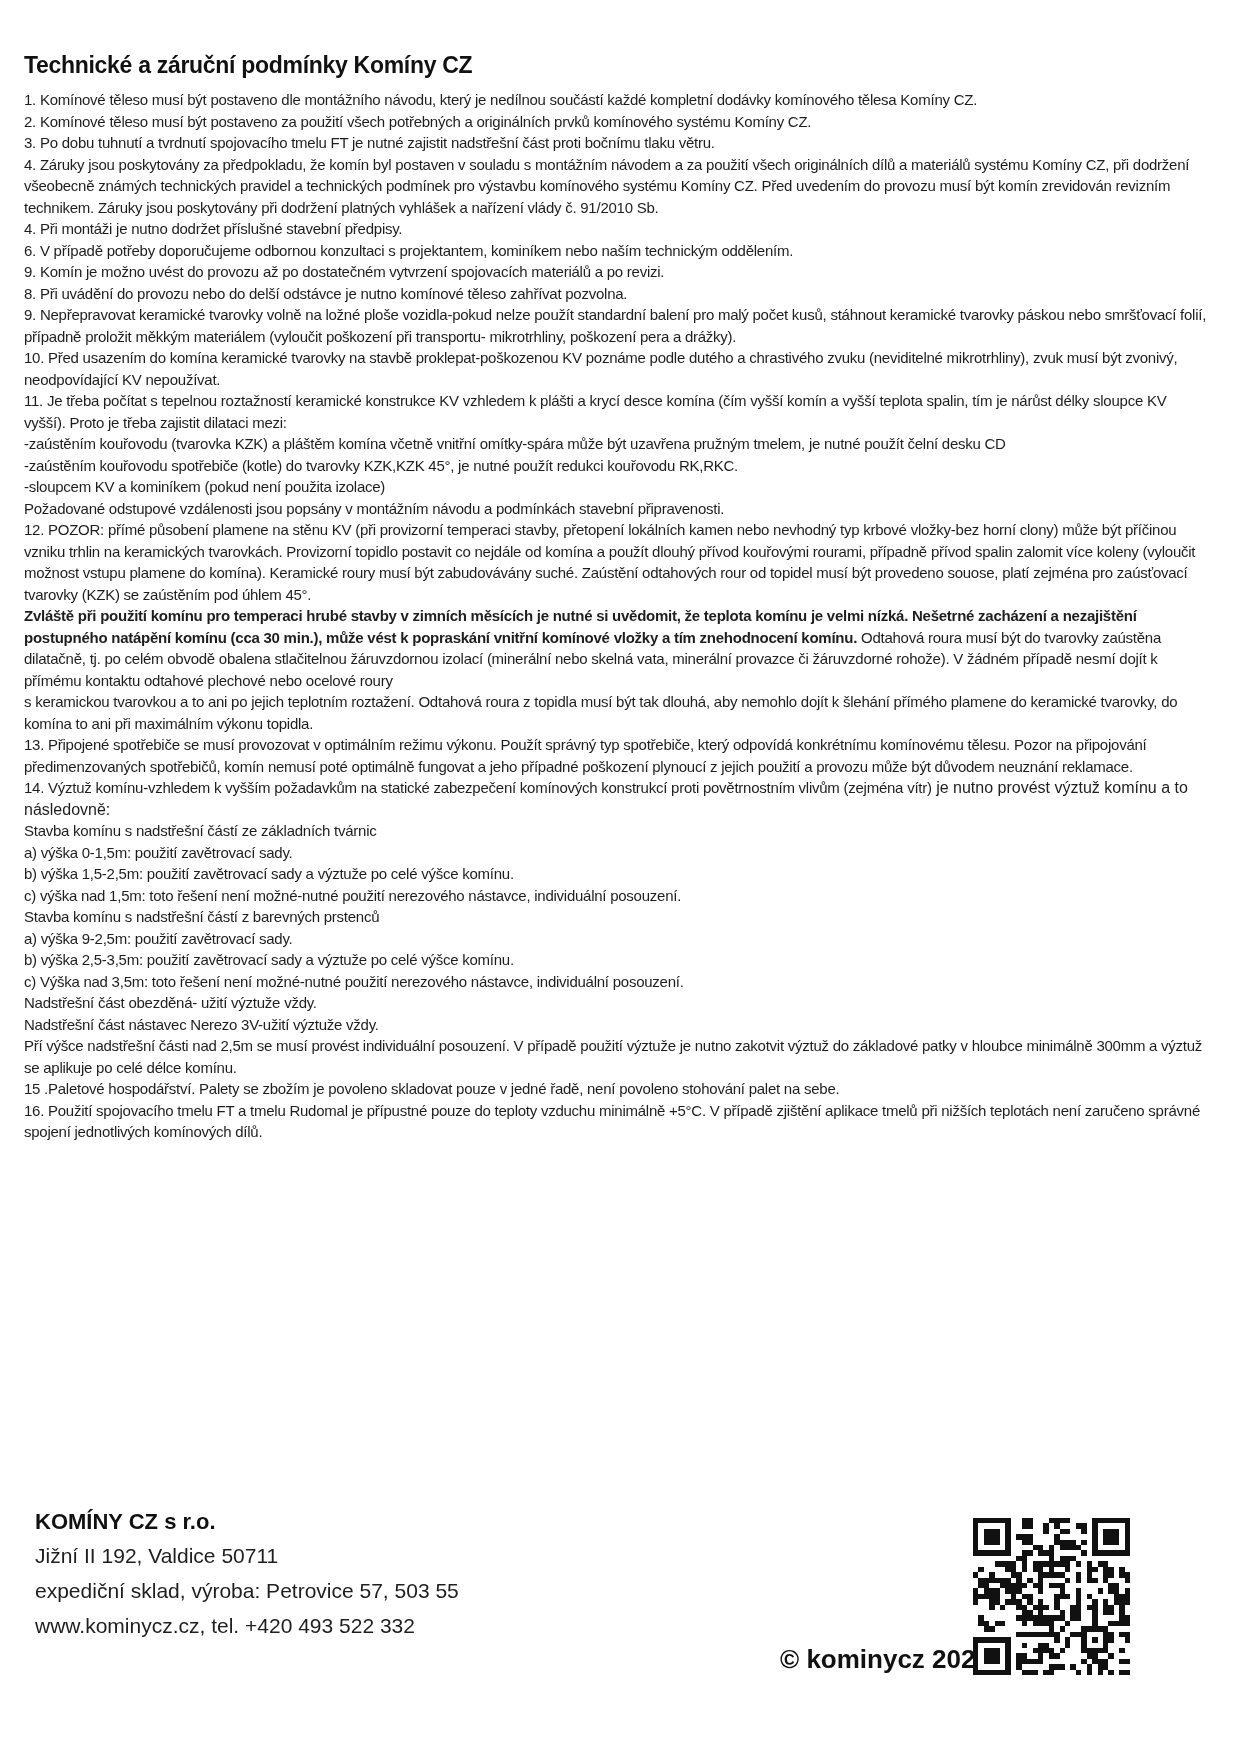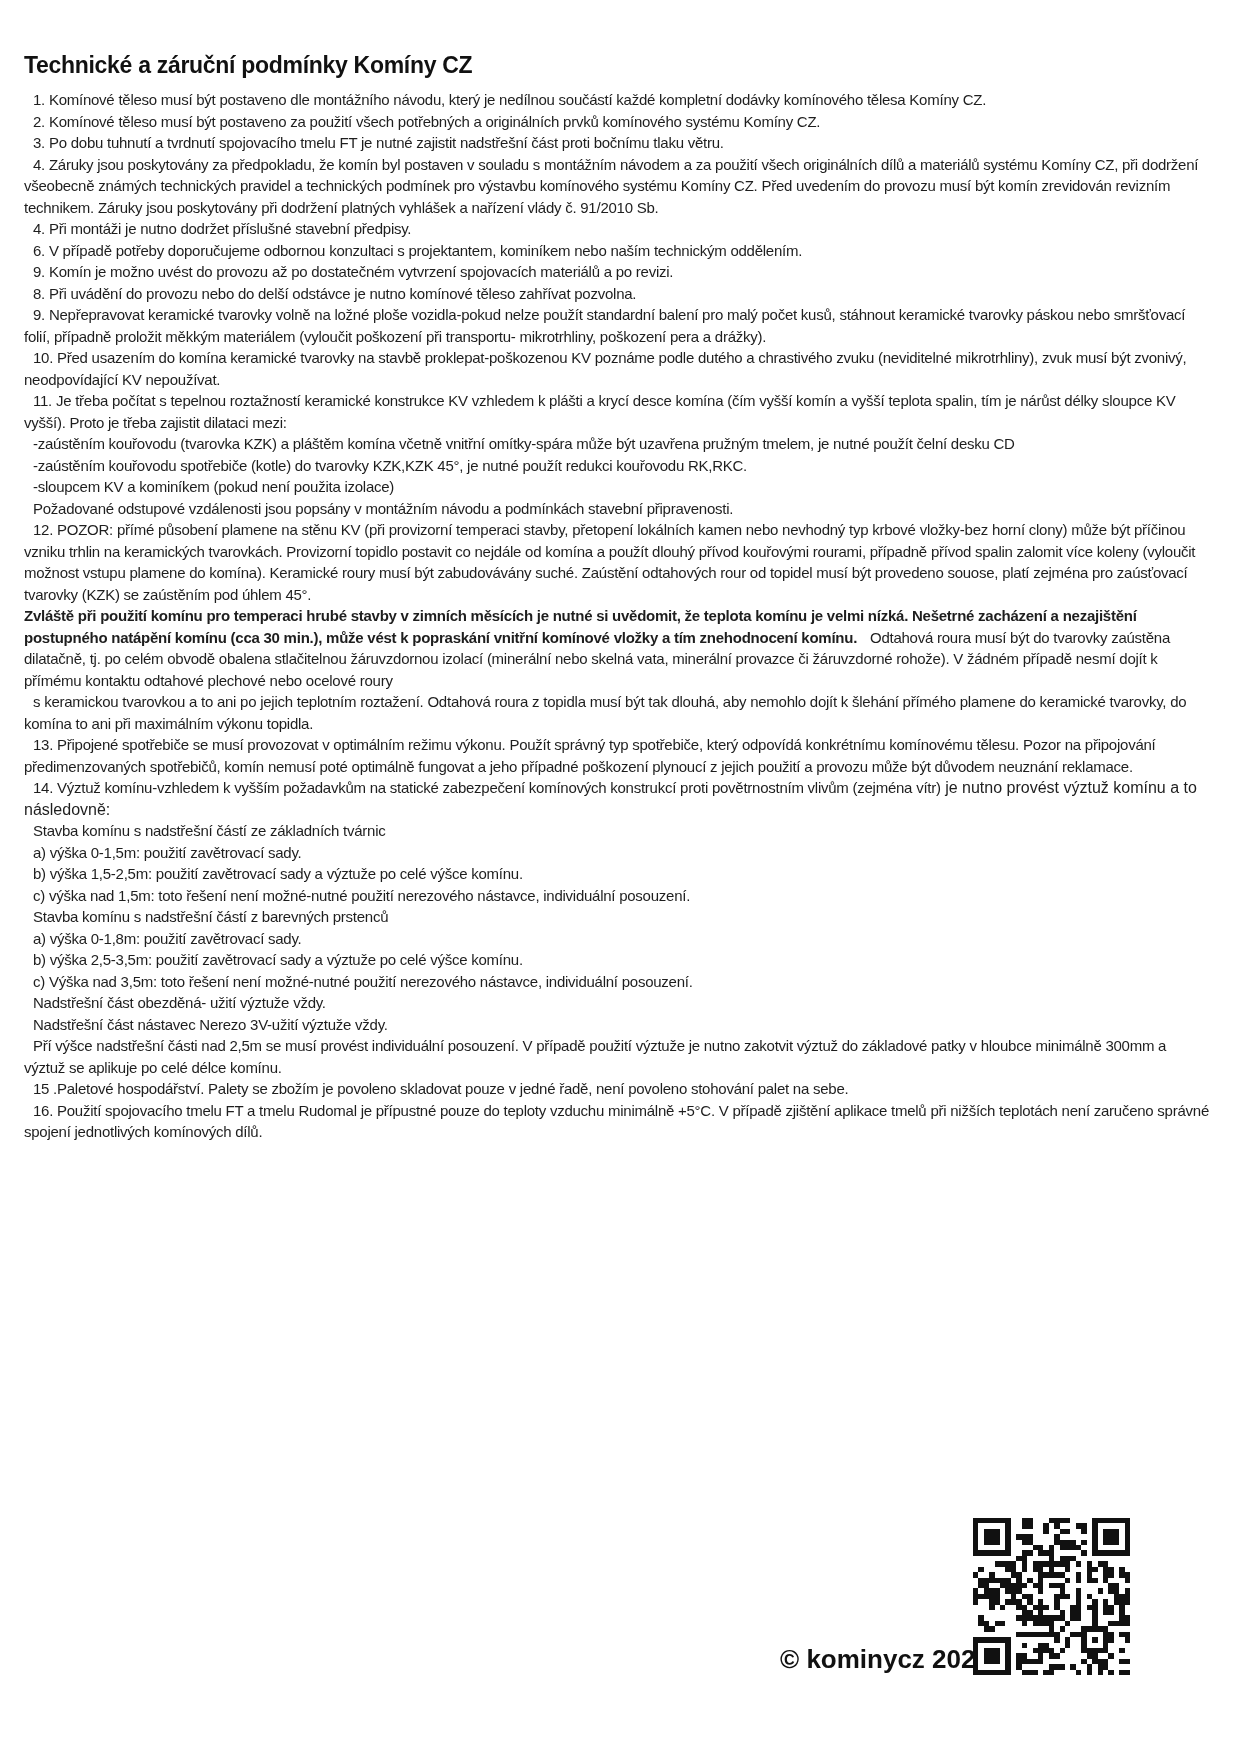--- a/index.html
+++ b/index.html
@@ -9,21 +9,21 @@
     -webkit-font-smoothing:antialiased;
   }
   .page{position:absolute;inset:0;overflow:hidden;}
   .content{position:absolute;left:24px;top:52px;width:1186px;}
   .doc-title{
     font-size:23px;font-weight:700;margin:0 0 10px 0;letter-spacing:-0.3px;color:#111;
   }
   .body-text p{
     margin:0;font-size:15px;line-height:21.5px;letter-spacing:-0.25px;color:#1e1e1e;
   }
-  .seg{font-weight:400;margin-left:9px;}
+  .seg{font-weight:400;}
   .seg-bold{font-weight:700;}
   .seg-alt{font-size:16px;letter-spacing:0;}
   .footer{position:absolute;left:35px;top:1506px;}
   .footer .company{font-size:22px;font-weight:700;line-height:32px;margin:0;color:#111;}
   .footer .line{font-size:21px;line-height:35px;margin:0;color:#1e1e1e;}
   .copyright{
     position:absolute;left:780px;top:1644px;font-size:26px;font-weight:700;color:#111;
   }
   .qr{
     position:absolute;left:973px;top:1518px;width:157px;height:157px;
@@ -55,31 +55,37 @@
         <p><span class="seg">12. POZOR: přímé působení plamene na stěnu KV (při provizorní temperaci stavby, přetopení lokálních kamen nebo nevhodný typ krbové vložky-bez horní clony) může být příčinou vzniku trhlin na keramických tvarovkách. Provizorní topidlo postavit co nejdále od komína a použít dlouhý přívod kouřovými rourami, případně přívod spalin zalomit více koleny (vyloučit možnost vstupu plamene do komína). Keramické roury musí být zabudovávány suché. Zaústění odtahových rour od topidel musí být provedeno souose, platí zejména pro zaúsťovací tvarovky (KZK) se zaústěním pod úhlem 45°.</span></p>
         <p><span class="seg-bold">Zvláště při použití komínu pro temperaci hrubé stavby v zimních měsících je nutné si uvědomit, že teplota komínu je velmi nízká. Nešetrné zacházení a nezajištění postupného natápění komínu (cca 30 min.), může vést k popraskání vnitřní komínové vložky a tím znehodnocení komínu.</span><span class="seg"> Odtahová roura musí být do tvarovky zaústěna dilatačně, tj. po celém obvodě obalena stlačitelnou žáruvzdornou izolací (minerální nebo skelná vata, minerální provazce či žáruvzdorné rohože). V žádném případě nesmí dojít k přímému kontaktu odtahové plechové nebo ocelové roury</span></p>
         <p><span class="seg">s keramickou tvarovkou a to ani po jejich teplotním roztažení. Odtahová roura z topidla musí být tak dlouhá, aby nemohlo dojít k šlehání přímého plamene do keramické tvarovky, do komína to ani při maximálním výkonu topidla.</span></p>
         <p><span class="seg">13. Připojené spotřebiče se musí provozovat v optimálním režimu výkonu. Použít správný typ spotřebiče, který odpovídá konkrétnímu komínovému tělesu. Pozor na připojování předimenzovaných spotřebičů, komín nemusí poté optimálně fungovat a jeho případné poškození plynoucí z jejich použití a provozu může být důvodem neuznání reklamace.</span></p>
         <p><span class="seg">14. Výztuž komínu-vzhledem k vyšším požadavkům na statické zabezpečení komínových konstrukcí proti povětrnostním vlivům (zejména vítr)</span><span class="seg-alt"> je nutno provést výztuž komínu a to následovně:</span></p>
         <p><span class="seg">Stavba komínu s nadstřešní částí ze základních tvárnic</span></p>
         <p><span class="seg">a) výška 0-1,5m: použití zavětrovací sady.</span></p>
         <p><span class="seg">b) výška 1,5-2,5m: použití zavětrovací sady a výztuže po celé výšce komínu.</span></p>
         <p><span class="seg">c) výška nad 1,5m: toto řešení není možné-nutné použití nerezového nástavce, individuální posouzení.</span></p>
         <p><span class="seg">Stavba komínu s nadstřešní částí z barevných prstenců</span></p>
-        <p><span class="seg">a) výška 0-1,8m: použití zavětrovací sady.</span></p>
+        <p><span class="seg">a) výška 9-2,5m: použití zavětrovací sady.</span></p>
         <p><span class="seg">b) výška 2,5-3,5m: použití zavětrovací sady a výztuže po celé výšce komínu.</span></p>
         <p><span class="seg">c) Výška nad 3,5m: toto řešení není možné-nutné použití nerezového nástavce, individuální posouzení.</span></p>
         <p><span class="seg">Nadstřešní část obezděná- užití výztuže vždy.</span></p>
         <p><span class="seg">Nadstřešní část nástavec Nerezo 3V-užití výztuže vždy.</span></p>
         <p><span class="seg">Pří výšce nadstřešní části nad 2,5m se musí provést individuální posouzení. V případě použití výztuže je nutno zakotvit výztuž do základové patky v hloubce minimálně 300mm a výztuž se aplikuje po celé délce komínu.</span></p>
         <p><span class="seg">15 .Paletové hospodářství. Palety se zbožím je povoleno skladovat pouze v jedné řadě, není povoleno stohování palet na sebe.</span></p>
         <p><span class="seg">16. Použití spojovacího tmelu FT a tmelu Rudomal je přípustné pouze do teploty vzduchu minimálně +5°C. V případě zjištění aplikace tmelů při nižších teplotách není zaručeno správné spojení jednotlivých komínových dílů.</span></p>
       </div>
   </div>
 
+  <div class="footer">
+    <p class="company">KOMÍNY CZ s r.o.</p>
+    <p class="line">Jižní II 192, Valdice 50711</p>
+    <p class="line">expediční sklad, výroba: Petrovice 57, 503 55</p>
+    <p class="line">www.kominycz.cz, tel. +420 493 522 332</p>
+  </div>
 
   <div class="copyright">© kominycz 2020</div>
 
   <div class="qr"><svg width="157" height="157" shape-rendering="crispEdges">
         <rect x="0" y="0" width="157" height="157" fill="#ffffff"></rect>
         <rect x="48.724137931034484" y="0" width="5.413793103448276" height="5.413793103448276" fill="#111111"></rect>
         <rect x="54.13793103448276" y="0" width="5.413793103448276" height="5.413793103448276" fill="#111111"></rect>
         <rect x="75.79310344827586" y="0" width="5.413793103448276" height="5.413793103448276" fill="#111111"></rect>
         <rect x="81.20689655172414" y="0" width="5.413793103448276" height="5.413793103448276" fill="#111111"></rect>
         <rect x="86.62068965517241" y="0" width="5.413793103448276" height="5.413793103448276" fill="#111111"></rect>

